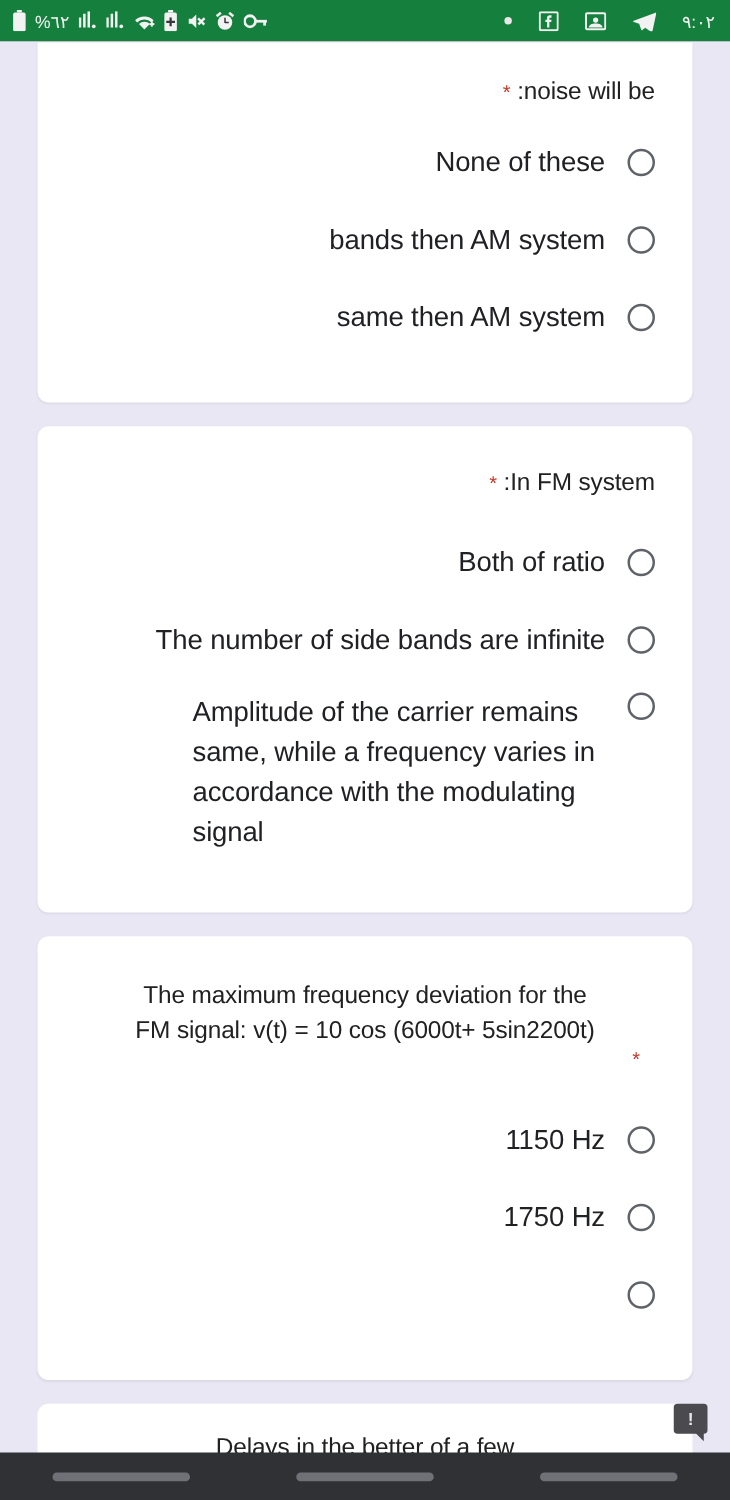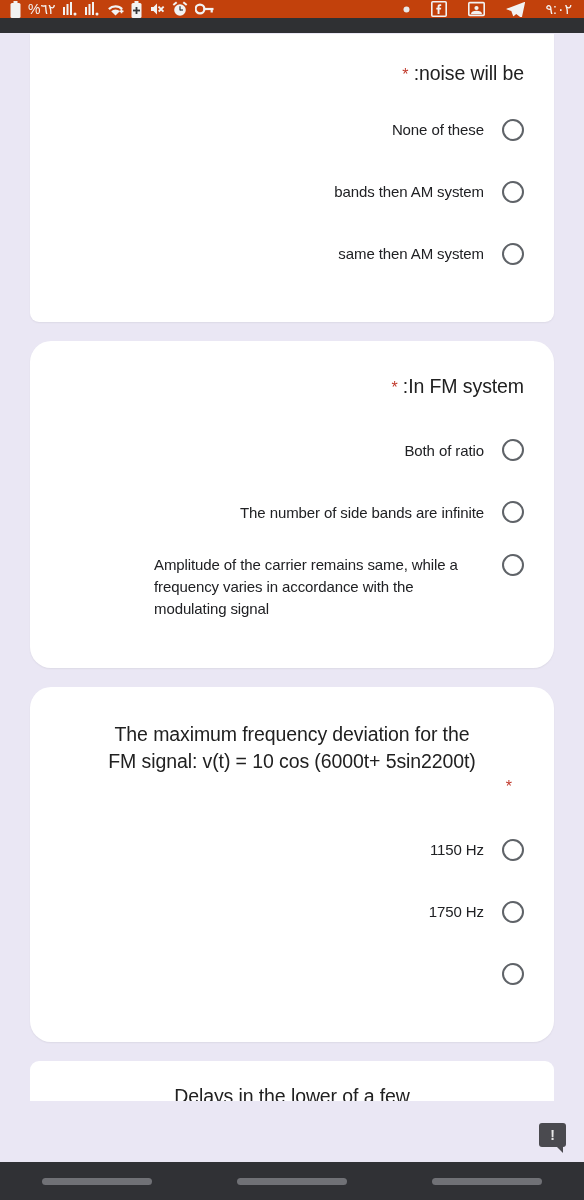--- a/index.html
+++ b/index.html
@@ -10,22 +10,22 @@
   body {
     width: 584px;
     height: 1200px;
     overflow: hidden;
     font-family: "Liberation Sans", sans-serif;
     position: relative;
   }
 
   
   .status-bar {
-    height: 18px;
-    background: #c2410c;
+    height: 33px;
+    background: #15803d;
     display: flex;
     align-items: center;
     justify-content: space-between;
     padding: 0 12px 0 10px;
     box-sizing: border-box;
     color: #f2f2f2;
   }
   .status-left, .status-right {
     display: flex;
     align-items: center;
@@ -61,21 +61,21 @@
     top: 0;
     left: 0;
     right: 0;
     bottom: 0;
     padding: 1px 30px 0 30px;
     box-sizing: border-box;
   }
 
   .card {
     background: #ffffff;
-    border-radius: 21px;
+    border-radius: 9px;
     box-sizing: border-box;
     margin-bottom: 19px;
     padding: 26px 30px 26px 30px;
     box-shadow: 0 1px 2px rgba(0,0,0,0.06);
     direction: rtl;
   }
   .card.first { margin-top: 0; border-radius: 0 0 9px 9px; }
 
   .q-title {
     font-size: 19.5px;
@@ -119,21 +119,21 @@
     height: 22px;
     min-width: 22px;
     border: 2px solid #5f6368;
     border-radius: 50%;
     box-sizing: border-box;
     margin-right: 0;
     margin-left: 18px;
     background: #fff;
   }
   .option-label {
-    font-size: 15px;
+    font-size: 22px;
     line-height: 1.45;
     color: #202124;
     direction: ltr;
     text-align: right;
     flex: 1;
     letter-spacing: -0.1px;
   }
   .option-label.multiline {
     text-align: left;
   }
@@ -359,21 +359,21 @@
           <span class="radio"></span>
           <span class="option-label">1750 Hz</span>
         </div>
         <div class="option-row">
           <span class="radio"></span>
         </div>
       </div>
     </div>
 
     <div class="card-partial">
-      <div class="q-title q-title-center">Delays in the lower of a few</div>
+      <div class="q-title q-title-center">Delays in the better of a few</div>
     </div>
 
   </div>
 
   <div class="tooltip-bubble">
     <span class="bang">!</span>
   </div>
 </div>
 
 <div class="nav-bar">

